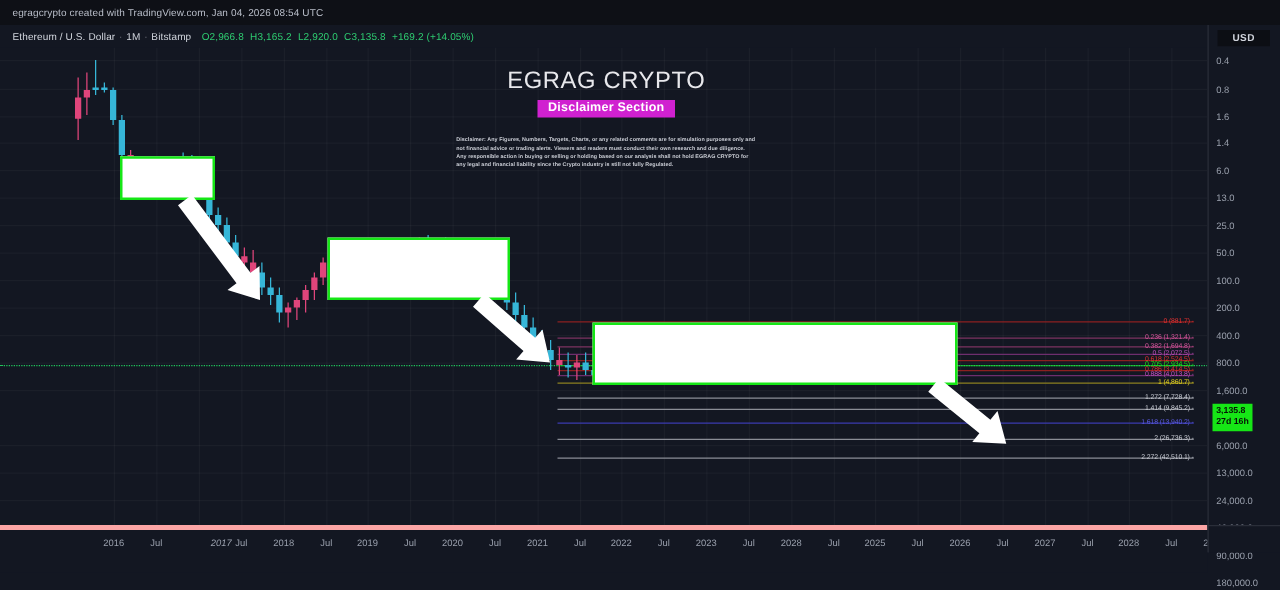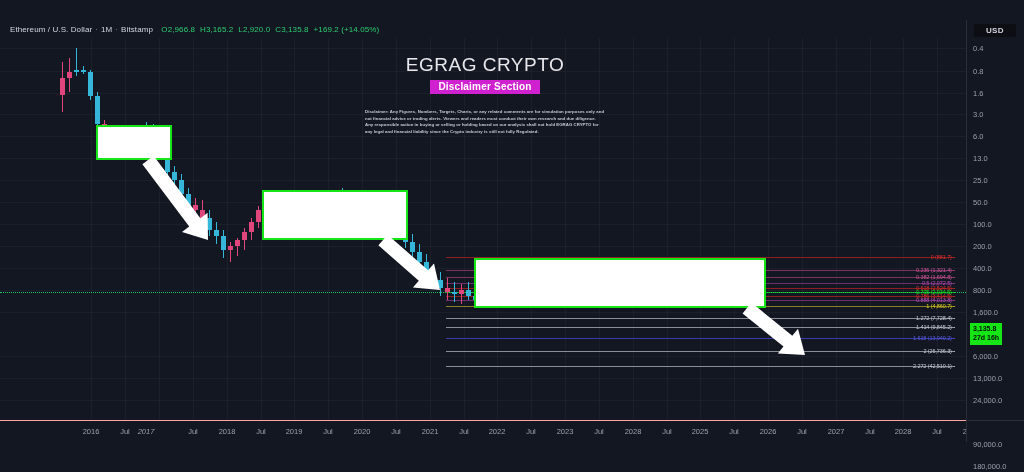--- a/index.html
+++ b/index.html
@@ -102,21 +102,21 @@
     white-space: nowrap;
   }
   .price-badge {
     position: absolute; left: 3px; background: #16e616; color: #061206;
     font-size: 7px; font-weight: bold; line-height: 1.25;
     padding: 2px 3px; white-space: nowrap;
   }
   
   .time-axis {
     position: absolute; left: 0; top: 420px; width: 966px; height: 38px;
-    background: #131722; border-top: 1px solid #fca5a5;
+    background: #131722; border-top: 4px solid #fca5a5;
   }
   .time-tick {
     position: absolute; top: 6px; color: #9aa0ad; font-size: 7.5px;
     transform: translateX(-50%); white-space: nowrap;
   }
   .axis-corner {
     position: absolute; left: 966px; top: 420px; width: 58px; height: 22px;
     background: #131722; border-top: 1px solid #2a2e39;
     border-left: 1px solid #2a2e39;
   }
@@ -126,20 +126,23 @@
     background: #0c0c0c; display: flex; align-items: center; padding-left: 12px;
   }
   .tv-logo { display: flex; align-items: center; gap: 6px; }
   .tv-word { color: #ffffff; font-size: 13px; letter-spacing: .2px; }
 </style>
 </head>
 <body>
 
 <div id="app">
 
+  <div class="attrib-bar">
+    <div class="attrib-text">egragcrypto created with TradingView.com, Jan 04, 2026 08:54 UTC</div>
+  </div>
 
   <div class="legend-row">
     <span class="sym">Ethereum / U.S. Dollar</span>
     <span class="sep">·</span>
     <span class="sym">1M</span>
     <span class="sep">·</span>
     <span class="sym">Bitstamp</span>
     <span class="sep">&nbsp;</span>
     <span class="ohlc-up">O2,966.8</span>
     <span class="ohlc-up">H3,165.2</span>
@@ -653,21 +656,21 @@
     </div>
     <div class="disclaimer" style="left:365px; top:71px;">Disclaimer: Any Figures, Numbers, Targets, Charts, or any related comments are for simulation purposes only and not financial advice or trading alerts. Viewers and readers must conduct their own research and due diligence. Any responsible action in buying or selling or holding based on our analysis shall not hold EGRAG CRYPTO for any legal and financial liability since the Crypto industry is still not fully Regulated.</div>
   </div>
 
   <div class="price-axis">
     <div class="usd-chip">USD</div>
     <div id="pricelayer">
         <div class="price-tick" style="top: 24px;">0.4</div>
         <div class="price-tick" style="top: 47px;">0.8</div>
         <div class="price-tick" style="top: 69px;">1.6</div>
-        <div class="price-tick" style="top: 90px;">3.0</div>
+        <div class="price-tick" style="top: 90px;">1.4</div>
         <div class="price-tick" style="top: 112px;">6.0</div>
         <div class="price-tick" style="top: 134px;">13.0</div>
         <div class="price-tick" style="top: 156px;">25.0</div>
         <div class="price-tick" style="top: 178px;">50.0</div>
         <div class="price-tick" style="top: 200px;">100.0</div>
         <div class="price-tick" style="top: 222px;">200.0</div>
         <div class="price-tick" style="top: 244px;">400.0</div>
         <div class="price-tick" style="top: 266px;">800.0</div>
         <div class="price-tick" style="top: 288px;">1,600.0</div>
         <div class="price-tick" style="top: 332px;">6,000.0</div>
@@ -679,21 +682,21 @@
       </div>
     <div class="price-badge" id="pricebadge" style="top: 303px; background: rgb(22, 230, 22);">
       <div>3,135.8</div>
       <div>27d 16h</div>
     </div>
   </div>
 
   <div class="time-axis" id="timeaxis">
       <div class="time-tick" style="left: 91px;">2016</div>
       <div class="time-tick" style="left: 125px;">Jul</div>
-      <div class="time-tick" style="left: 146px; font-style: italic;">2017</div>
+      <div class="time-tick" style="left: 177px; font-style: italic;">2017</div>
       <div class="time-tick" style="left: 193px;">Jul</div>
       <div class="time-tick" style="left: 227px;">2018</div>
       <div class="time-tick" style="left: 261px;">Jul</div>
       <div class="time-tick" style="left: 294px;">2019</div>
       <div class="time-tick" style="left: 328px;">Jul</div>
       <div class="time-tick" style="left: 362px;">2020</div>
       <div class="time-tick" style="left: 396px;">Jul</div>
       <div class="time-tick" style="left: 430px;">2021</div>
       <div class="time-tick" style="left: 464px;">Jul</div>
       <div class="time-tick" style="left: 497px;">2022</div>

